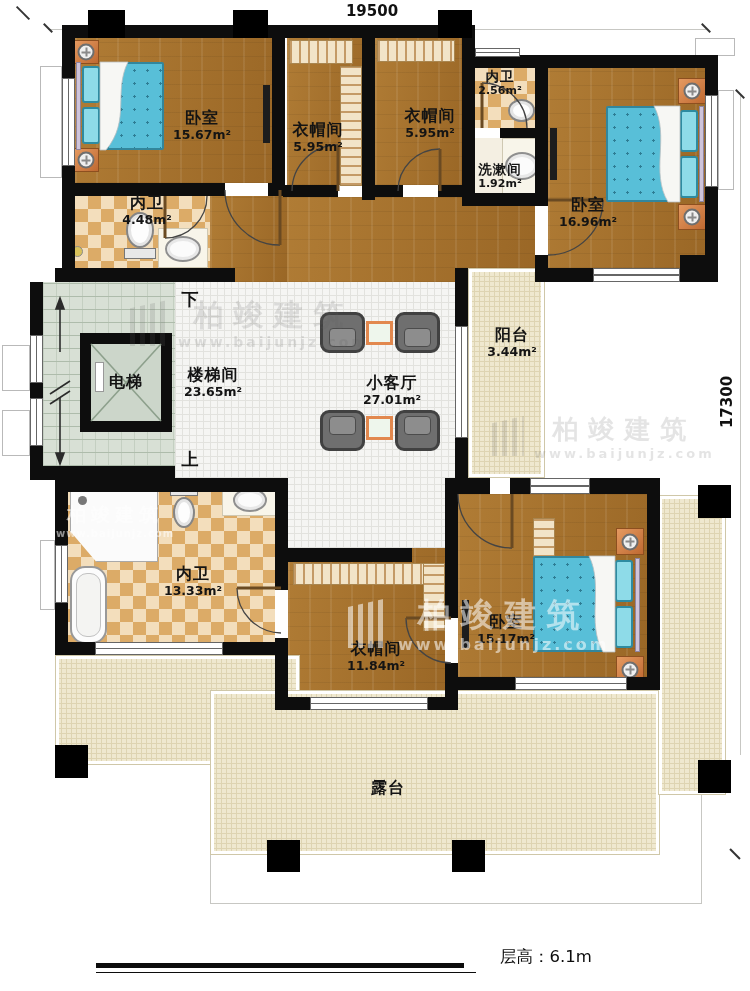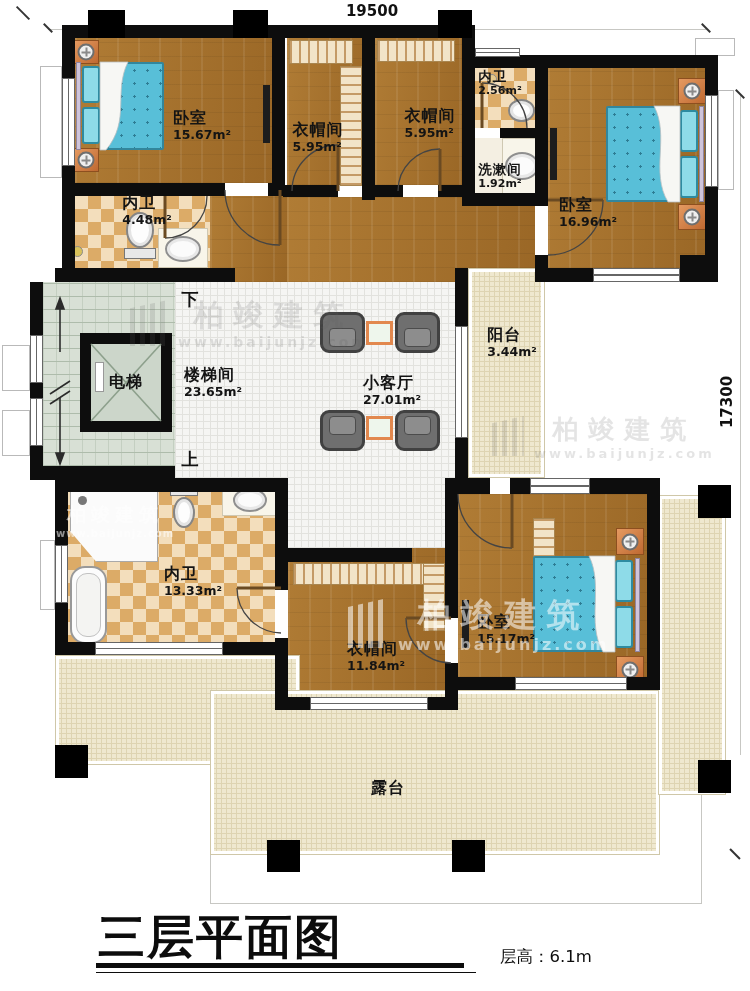--- a/index.html
+++ b/index.html
@@ -42,21 +42,21 @@
   .table{background:#eef6ec;border:3px solid #e2884e}
   .tank{background:#e8e8e8;border:1px solid #777}
   .bowl{background:#fdfdfd;border:2px solid #858585;border-radius:50%;box-shadow:inset 0 0 0 3px #e4e4e4}
   .basin{background:#fbfbfb;border:2px solid #8f8f8f;border-radius:50%;box-shadow:inset 0 0 0 3px #e8e8e8}
   .counter{background:#f8f5ea;border:1px solid #cfc8b2}
   .tub{background:#fcfcfc;border:2px solid #999;border-radius:15px}
   .tubin{position:absolute;left:4px;right:4px;top:5px;bottom:5px;border:1px solid #c2c2c2;border-radius:11px;background:#f4f4f2}
   .shower{background:#fbfbfb;border:1px solid #a9a9a9;clip-path:polygon(0 0,100% 0,100% 100%,30% 100%,0 58%)}
   .tv{background:#1d1d1d;z-index:9}
   
-  .lbl{z-index:35;transform:translate(-50%,0);text-align:left;color:#141414;font-weight:bold;line-height:1.2;white-space:nowrap}
+  .lbl{z-index:35;transform:translate(-50%,0);text-align:center;color:#141414;font-weight:bold;line-height:1.2;white-space:nowrap}
   .lbl .nm{font-size:16px;letter-spacing:1px}
   .lbl .ar{font-size:12.5px}
   .lbl.sm .nm{font-size:13.5px}
   .lbl.sm .ar{font-size:11px}
   .dirlbl{z-index:35;font-size:17px;font-weight:bold;color:#111;transform:translate(-50%,0)}
   .dim{z-index:35;font-size:15px;font-weight:bold;color:#111}
   .svgo{position:absolute;left:0;top:0;z-index:30;pointer-events:none}
   
   .wm{z-index:36;display:flex;gap:10px;pointer-events:none}
   .wm .col{display:flex;flex-direction:column;align-items:center}
@@ -385,19 +385,18 @@
     </div>
   </div>
   <div class="wm lt abs" style="left:348px;top:598px">
     <div class="wm-logo" style="width:40px;height:50px"></div>
     <div class="col">
       <div class="brand" style="font-size:33px">柏竣建筑</div>
       <div class="url" style="font-size:16px">www.baijunjz.com</div>
     </div>
   </div>
 
-  <div class="abs title-cn" style="left:98px;top:906px">三层平面图</div>
   <div class="abs tline" style="left:96px;top:963px;width:368px;height:5px"></div>
   <div class="abs tline" style="left:96px;top:972px;width:380px;height:1px"></div>
   <div class="abs tinfo" style="left:500px;top:946px">
     <span>层高：</span><span>6.1m</span>
   </div>
 </div>
 
 </body></html>

